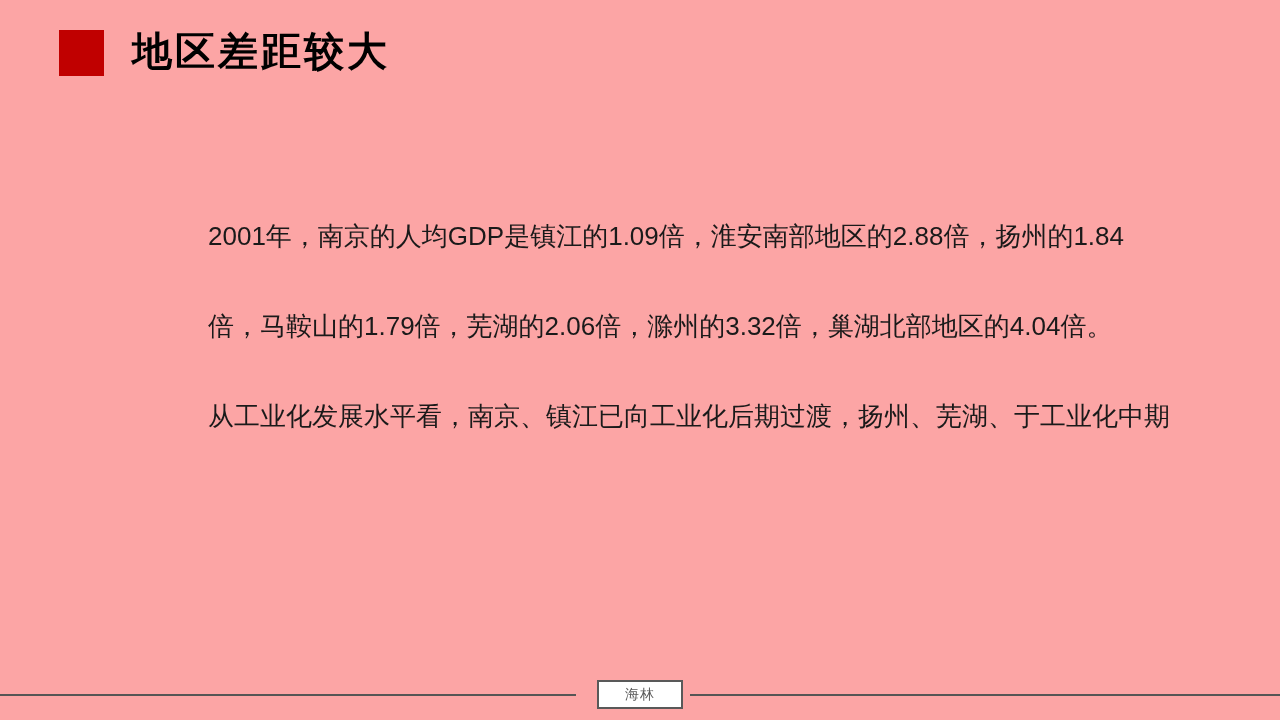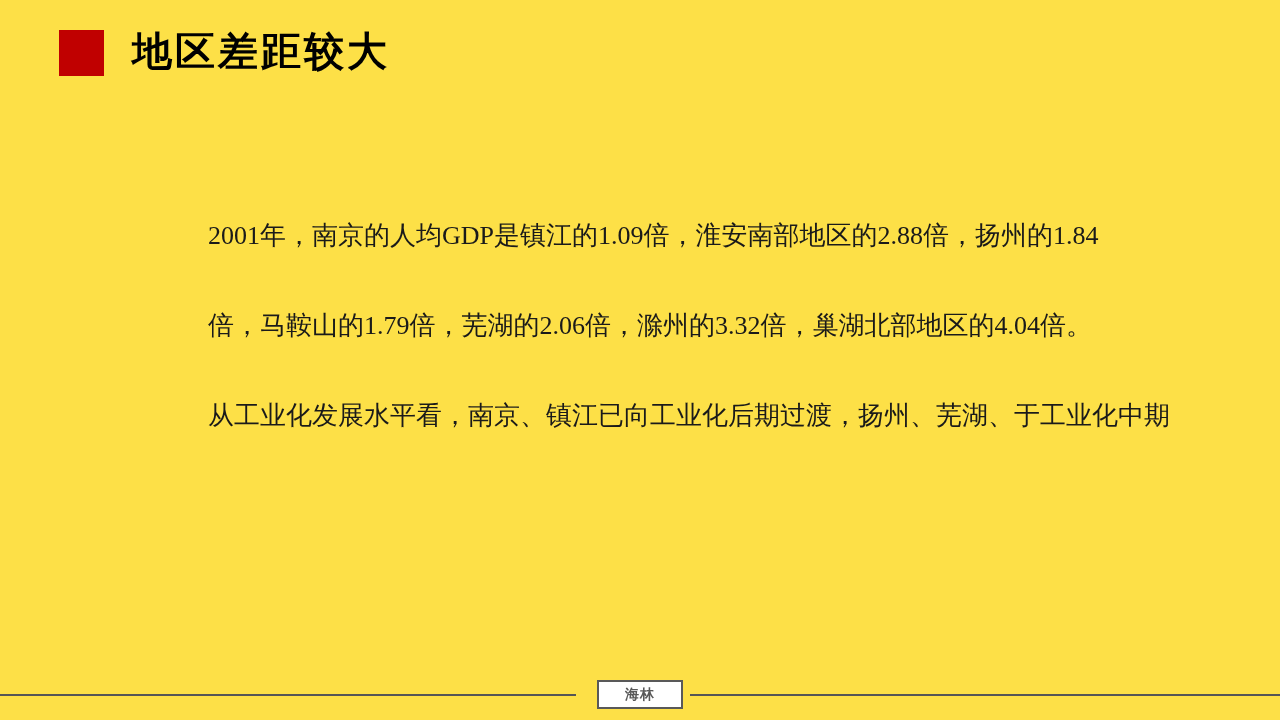--- a/index.html
+++ b/index.html
@@ -4,21 +4,21 @@
 <style>
   html, body {
     margin: 0;
     padding: 0;
     background: #ffffff;
   }
   .slide {
     position: relative;
     width: 1280px;
     height: 720px;
-    background: #fde047;
+    background: #fca5a5;
     overflow: hidden;
     font-family: "Liberation Sans", sans-serif;
   }
   .accent-square {
     position: absolute;
     left: 59px;
     top: 30px;
     width: 45px;
     height: 46px;
     background: #c00000;
@@ -33,21 +33,20 @@
     font-weight: 800;
     color: #000000;
     letter-spacing: 3px;
     white-space: nowrap;
   }
   .body-text {
     position: absolute;
     left: 208px;
     top: 191px;
     width: 910px;
-    font-family: Liberation Serif, serif;
   }
   .body-line {
     height: 90px;
     line-height: 90px;
     font-size: 26px;
     color: #1a1a1a;
     white-space: nowrap;
   }
   .footer-divider {
     position: absolute;
@@ -68,21 +67,20 @@
     left: 597px;
     top: 680px;
     width: 86px;
     height: 29px;
     box-sizing: border-box;
     border: 2px solid #595959;
     background: #ffffff;
     display: flex;
     align-items: center;
     justify-content: center;
-    font-weight: bold;
   }
   .footer-label {
     font-size: 14px;
     color: #595959;
     letter-spacing: 1px;
   }
 </style>
 </head>
 <body>
 

